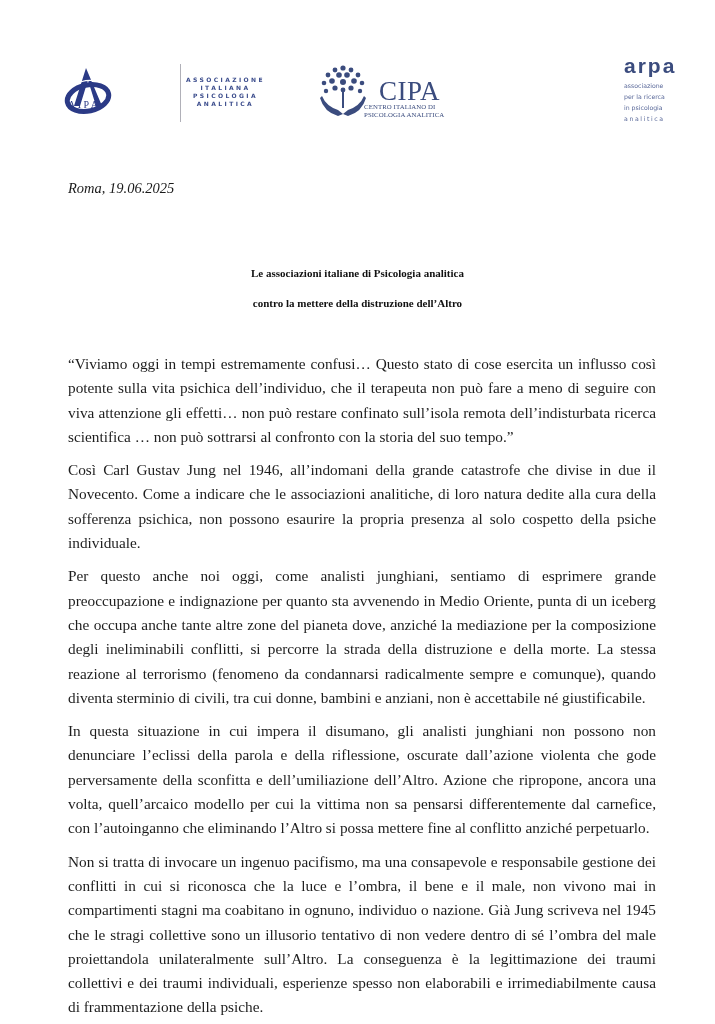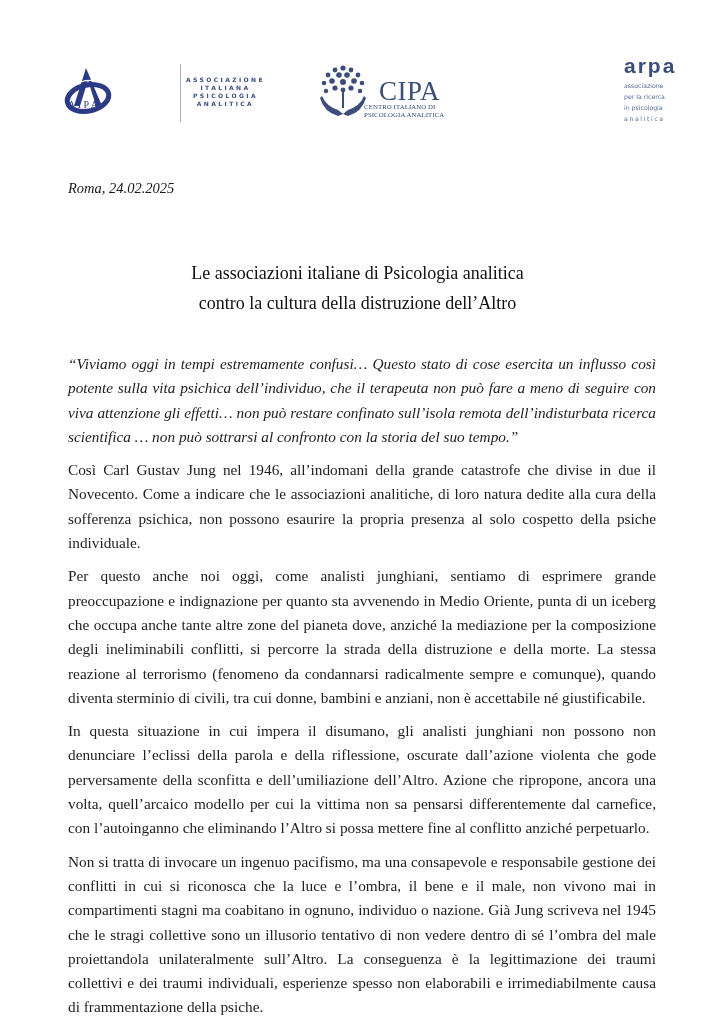--- a/index.html
+++ b/index.html
@@ -22,25 +22,25 @@
 
   
   .arpa { position: absolute; left: 624px; top: 54px; width: 80px; height: 90px; }
   .arpa-name { font-family: Liberation Sans, sans-serif; font-size: 21px; font-weight: bold; color: #3b4c7e; letter-spacing: 2px; line-height: 24px; }
   .arpa-sub { font-family: "DejaVu Sans", sans-serif; font-size: 6.2px; color: #5b6a9a; line-height: 11px; margin-top: 2px; }
   .arpa-sub .spaced { letter-spacing: 1.6px; }
 
   
   .date { position: absolute; left: 68px; top: 180px; font-family: "Liberation Serif", serif; font-style: italic; font-size: 14.5px; color: #1a1a1a; }
 
-  .title { position: absolute; left: 0; width: 715px; top: 258px; text-align: center; font-family: "Liberation Serif", serif; font-weight: normal; font-size: 18px; line-height: 30px; color: #111; }
+  .title { position: absolute; left: 0; width: 715px; top: 258px; text-align: center; font-family: "Liberation Serif", serif; font-weight: bold; font-size: 11px; line-height: 30px; color: #111; }
 
   .content { position: absolute; left: 68px; width: 588px; top: 352px; font-family: "Liberation Serif", serif; font-size: 15.3px; line-height: 24.3px; color: #1d1d1d; }
   .content p { margin: 0 0 9px 0; text-align: justify; }
-  .content p.quote { font-style: italic; margin-bottom: 9px; }
+  .content p.quote { margin-bottom: 9px; }
 </style>
 </head>
 <body>
 
 <div class="header">
 
   <div class="aipa">
     <svg class="aipa-mark" viewBox="0 0 48 48">
       <path d="M22 2 L10 40 L16 40 L24 14 L32 40 L38 40 Z" fill="#2b3a86"></path>
       <ellipse cx="24" cy="32" rx="21" ry="13" fill="none" stroke="#2b3a86" stroke-width="5" transform="rotate(-12 24 32)"></ellipse>
@@ -92,25 +92,25 @@
     <div class="arpa-name">arpa</div>
     <div class="arpa-sub">
       <div>associazione</div>
       <div>per la ricerca</div>
       <div>in psicologia</div>
       <div class="spaced">analitica</div>
     </div>
   </div>
 </div>
 
-<div class="date">Roma, 24.02.2025</div>
+<div class="date">Roma, 19.06.2025</div>
 
 <div class="title">
   <div>Le associazioni italiane di Psicologia analitica</div>
-  <div>contro la cultura della distruzione dell’Altro</div>
+  <div>contro la mettere della distruzione dell’Altro</div>
 </div>
 
 <div class="content">
   <p class="quote">“Viviamo oggi in tempi estremamente confusi… Questo stato di cose esercita un influsso così potente sulla vita psichica dell’individuo, che il terapeuta non può fare a meno di seguire con viva attenzione gli effetti… non può restare confinato sull’isola remota dell’indisturbata ricerca scientifica … non può sottrarsi al confronto con la storia del suo tempo.”</p>
   <p>Così Carl Gustav Jung nel 1946, all’indomani della grande catastrofe che divise in due il Novecento. Come a indicare che le associazioni analitiche, di loro natura dedite alla cura della sofferenza psichica, non possono esaurire la propria presenza al solo cospetto della psiche individuale.</p>
   <p>Per questo anche noi oggi, come analisti junghiani, sentiamo di esprimere grande preoccupazione e indignazione per quanto sta avvenendo in Medio Oriente, punta di un iceberg che occupa anche tante altre zone del pianeta dove, anziché la mediazione per la composizione degli ineliminabili conflitti, si percorre la strada della distruzione e della morte. La stessa reazione al terrorismo (fenomeno da condannarsi radicalmente sempre e comunque), quando diventa sterminio di civili, tra cui donne, bambini e anziani, non è accettabile né giustificabile.</p>
   <p>In questa situazione in cui impera il disumano, gli analisti junghiani non possono non denunciare l’eclissi della parola e della riflessione, oscurate dall’azione violenta che gode perversamente della sconfitta e dell’umiliazione dell’Altro. Azione che ripropone, ancora una volta, quell’arcaico modello per cui la vittima non sa pensarsi differentemente dal carnefice, con l’autoinganno che eliminando l’Altro si possa mettere fine al conflitto anziché perpetuarlo.</p>
   <p>Non si tratta di invocare un ingenuo pacifismo, ma una consapevole e responsabile gestione dei conflitti in cui si riconosca che la luce e l’ombra, il bene e il male, non vivono mai in compartimenti stagni ma coabitano in ognuno, individuo o nazione. Già Jung scriveva nel 1945 che le stragi collettive sono un illusorio tentativo di non vedere dentro di sé l’ombra del male proiettandola unilateralmente sull’Altro. La conseguenza è la legittimazione dei traumi collettivi e dei traumi individuali, esperienze spesso non elaborabili e irrimediabilmente causa di frammentazione della psiche.</p>
 
 </div>

